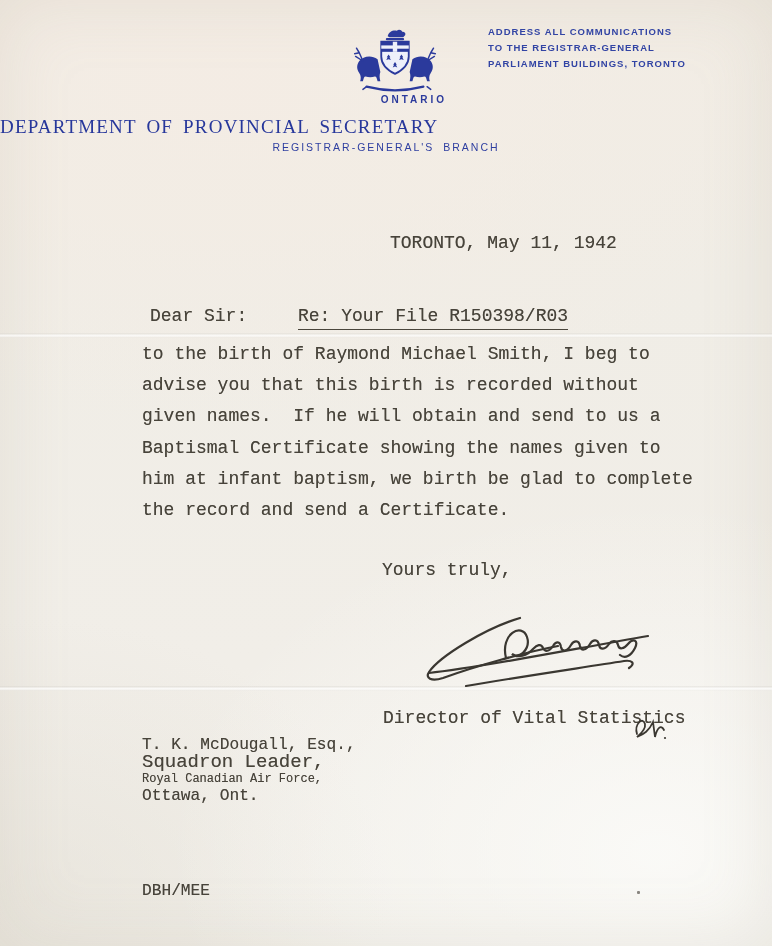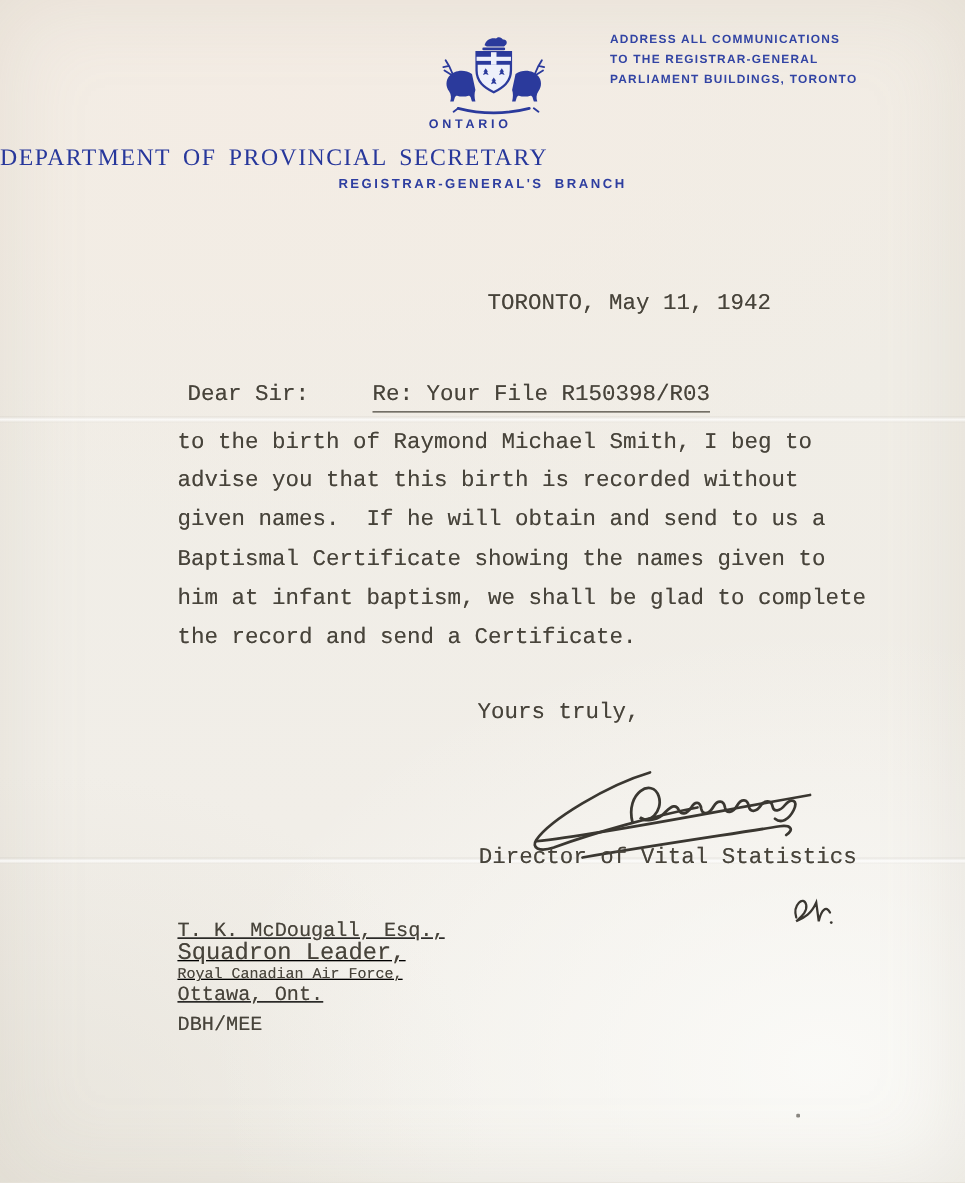--- a/index.html
+++ b/index.html
@@ -18,60 +18,60 @@
   }
   .crease{position:absolute;left:0;right:0;height:5px;pointer-events:none;}
   .crease-top{top:333px;background:linear-gradient(to bottom, rgba(125,118,104,.10), rgba(255,255,255,.75) 55%, rgba(125,118,104,.05));}
   .crease-bottom{top:686px;background:linear-gradient(to bottom, rgba(125,118,104,.12), rgba(255,255,255,.8) 55%, rgba(125,118,104,.05));}
 
   
   .crest{position:absolute;left:343px;top:28px;width:104px;height:66px;}
   .crest svg{width:100%;height:100%;}
   .crest-caption{
     position:absolute;left:343px;top:94px;width:104px;
-    text-align:left;color:#2b3a9c;font-size:10px;font-weight:bold;
+    text-align:right;color:#2b3a9c;font-size:10px;font-weight:bold;
     letter-spacing:3px;
   }
   .addr-comm{
     position:absolute;top:24px;right:48px;width:236px;
     text-align:left;color:#3244a4;font-weight:bold;
     font-size:9.5px;letter-spacing:1px;line-height:16px;
   }
   .dept{
     position:absolute;left:0;right:0;top:116px;text-align:left;
     font-family:"Liberation Serif", serif;color:#27379b;
     font-size:19px;letter-spacing:1.2px;word-spacing:4px;
   }
   .branch{
     position:absolute;left:0;right:0;top:141px;text-align:center;
-    color:#2e3ea0;font-weight:bold;font-size:10.5px;letter-spacing:2px;word-spacing:4px;
+    color:#2e3ea0;font-weight:normal;font-size:10.5px;letter-spacing:2px;word-spacing:4px;
   }
 
   
   .tw{
     font-family:"Liberation Mono","DejaVu Sans Mono", monospace;
     color:#47433a;font-size:18px;white-space:pre;
     text-shadow:0 0 .5px rgba(71,67,58,.55);
   }
   .dateline{position:absolute;left:390px;top:233px;}
   .salutation{position:absolute;left:150px;top:306px;}
   .subject{position:absolute;left:298px;top:306px;border-bottom:1.5px solid #4a463c;padding-bottom:3px;}
   .body{position:absolute;left:142px;top:344px;}
   .body .line{height:31.2px;}
   .body .indent{padding-left:58px;}
   .closing{position:absolute;left:382px;top:560px;}
 
   .signature{position:absolute;left:408px;top:600px;width:258px;height:96px;}
   .signature svg{width:100%;height:100%;}
-  .sig-title{position:absolute;left:383px;top:676px;}
+  .sig-title{position:absolute;left:383px;top:708px;}
   .annotation{position:absolute;left:631px;top:713px;width:38px;height:30px;}
   .annotation svg{width:100%;height:100%;}
 
-  .recipient{position:absolute;left:142px;top:737px;font-size:16.2px;line-height:17px;text-decoration:underline;}
-  .initials{position:absolute;left:142px;top:811px;font-size:16.2px;}
+  .recipient{position:absolute;left:142px;top:737px;font-size:16.2px;line-height:17px;}
+  .initials{position:absolute;left:142px;top:882px;font-size:16.2px;}
 
   .speck{position:absolute;left:637px;top:891px;width:3px;height:3px;background:#5a564e;border-radius:1px;opacity:.7;}
 </style>
 </head>
 <body>
 
 <div class="page">
 
   <div class="crease crease-top"></div>
   <div class="crease crease-bottom"></div>
@@ -115,21 +115,21 @@
   <div class="dateline tw">TORONTO, May 11, 1942</div>
 
   <div class="salutation tw">Dear Sir:</div>
   <div class="subject tw">Re: Your File R150398/R03</div>
 
   <div class="body">
     <div class="tw line">to the birth of Raymond Michael Smith, I beg to</div>
     <div class="tw line">advise you that this birth is recorded without</div>
     <div class="tw line">given names.  If he will obtain and send to us a</div>
     <div class="tw line">Baptismal Certificate showing the names given to</div>
-    <div class="tw line">him at infant baptism, we shall be glad to complete</div>
+    <div class="tw line">him at infant baptism, we birth be glad to complete</div>
     <div class="tw line">the record and send a Certificate.</div>
   </div>
 
   <div class="closing tw">Yours truly,</div>
 
   <div class="signature">
     <svg viewBox="0 0 258 96" fill="none" stroke="#3a3731" stroke-width="2.2" stroke-linecap="round">
       <path d="M112,18 C78,28 32,56 21,72 C17,78 23,82 35,78 C68,66 118,52 150,46"></path>
       <path d="M21,73 C70,68 160,50 240,36"></path>
       <path d="M98,58 C92,34 114,22 119,37 C123,49 110,61 104,54 C110,58 119,56 125,49 C129,45 133,43 135,48 C137,52 141,52 145,46 C148,41 152,41 153,47 C154,52 159,52 163,45 C166,40 171,40 172,46 C173,51 178,51 182,44 C185,39 190,39 191,45 C192,50 197,50 201,44 C204,40 209,40 210,45 C211,50 216,49 220,44 C225,38 231,40 227,48 C223,56 217,59 212,55"></path>

